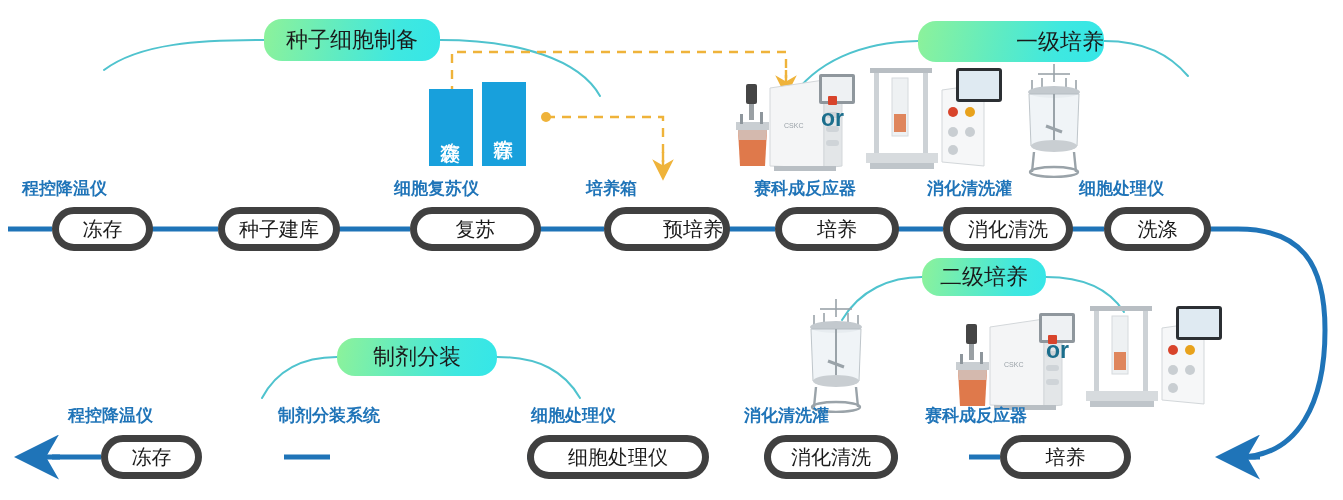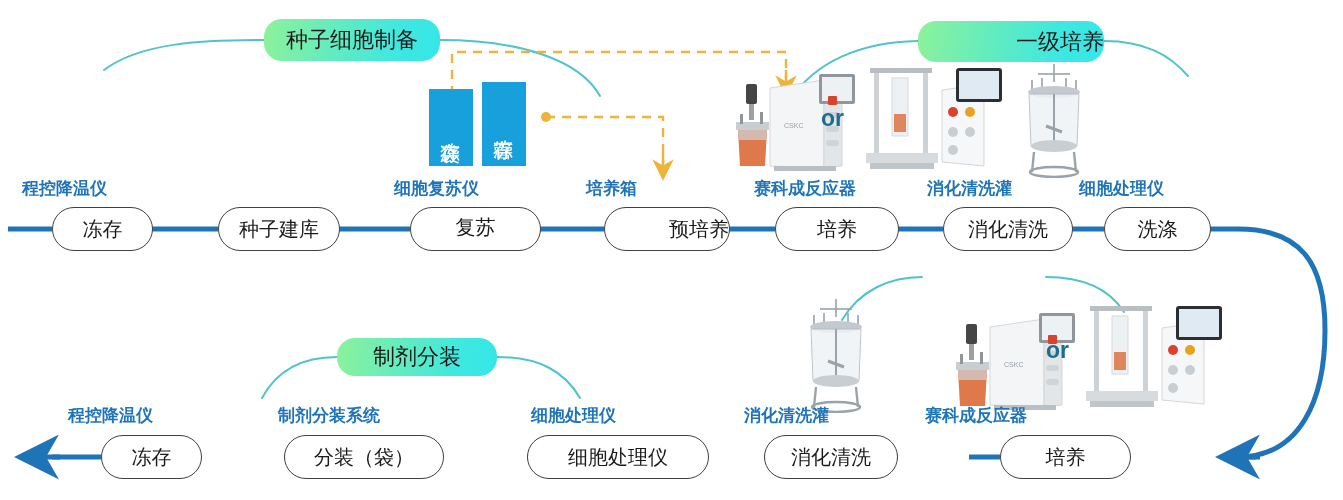--- a/index.html
+++ b/index.html
@@ -12,21 +12,21 @@
     position:relative;
   }
   #stage { position:absolute; left:0; top:0; width:1330px; height:500px; }
 
   
   .svg-layer { position:absolute; left:0; top:0; width:1343px; height:500px; pointer-events:none; }
 
   
   .pill {
     position:absolute;
-    border:1px solid #404040;
+    border:7px solid #404040;
     border-radius:22px;
     background:#fff;
     color:#1a1a1a;
     font-size:20px;
     line-height:1;
     display:flex; align-items:center; justify-content:center;
     white-space:nowrap;
     z-index:6;
   }
   
@@ -252,20 +252,23 @@
     <circle cx="114" cy="70" r="5" fill="#c9ced2"></circle>
     <circle cx="97" cy="88" r="5" fill="#c9ced2"></circle>
   </svg>
 
   <div class="banner" style="left:264px; top:19px; width:176px; height:42px;">
     <span>种子细胞制备</span>
   </div>
   <div class="banner" style="left:918px; top:21px; width:186px; height:41px;justify-content:flex-end;">
     <span>一级培养</span>
   </div>
+  <div class="banner" style="left:922px; top:258px; width:124px; height:38px;">
+    <span>二级培养</span>
+  </div>
   <div class="banner" style="left:337px; top:338px; width:160px; height:38px;">
     <span>制剂分装</span>
   </div>
 
   <div class="cryobox" style="left:429px; top:89px; width:44px; height:77px;">
     <span>冻存袋</span>
   </div>
   <div class="cryobox" style="left:482px; top:82px; width:44px; height:84px;">
     <span>冻存管</span>
   </div>
@@ -283,21 +286,21 @@
   <div class="eqlabel" style="left:754px; top:177px; width:160px;"><span>赛科成反应器</span></div>
   <div class="eqlabel" style="left:927px; top:177px; width:160px;"><span>消化清洗灌</span></div>
   <div class="eqlabel" style="left:1079px;top:177px; width:160px;"><span>细胞处理仪</span></div>
 
   <div class="pill" style="left:52px;  top:207px; width:101px; height:44px;">
       <span>冻存</span>
     </div>
   <div class="pill" style="left:218px; top:207px; width:122px; height:44px;">
       <span>种子建库</span>
     </div>
-  <div class="pill" style="left:410px; top:207px; width:131px; height:44px;font-family:Liberation Mono, monospace;">
+  <div class="pill" style="left:410px; top:207px; width:131px; height:44px;">
       <span>复苏</span>
     </div>
   <div class="pill" style="left:604px; top:207px; width:126px; height:44px;justify-content:flex-end;">
       <span>预培养</span>
     </div>
   <div class="pill" style="left:775px; top:207px; width:124px; height:44px;">
       <span>培养</span>
     </div>
   <div class="pill" style="left:943px; top:207px; width:130px; height:44px;">
       <span>消化清洗</span>
@@ -314,20 +317,17 @@
 
   <div class="pill" style="left:1000px;top:435px; width:131px; height:44px;">
       <span>培养</span>
     </div>
   <div class="pill" style="left:764px; top:435px; width:134px; height:44px;">
       <span>消化清洗</span>
     </div>
   <div class="pill" style="left:527px; top:435px; width:182px; height:44px;">
       <span>细胞处理仪</span>
     </div>
-  <div class="pill" style="left:284px; top:435px; width:160px; height:44px;">
-      <span>分装（袋）</span>
-    </div>
   <div class="pill" style="left:101px; top:435px; width:101px; height:44px;">
       <span>冻存</span>
     </div>
 
 </div>
 
 </body></html>

